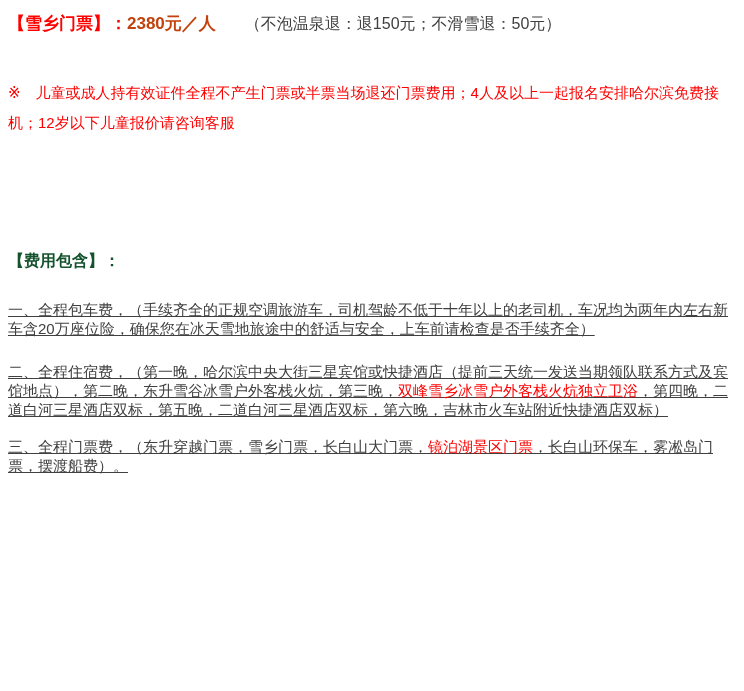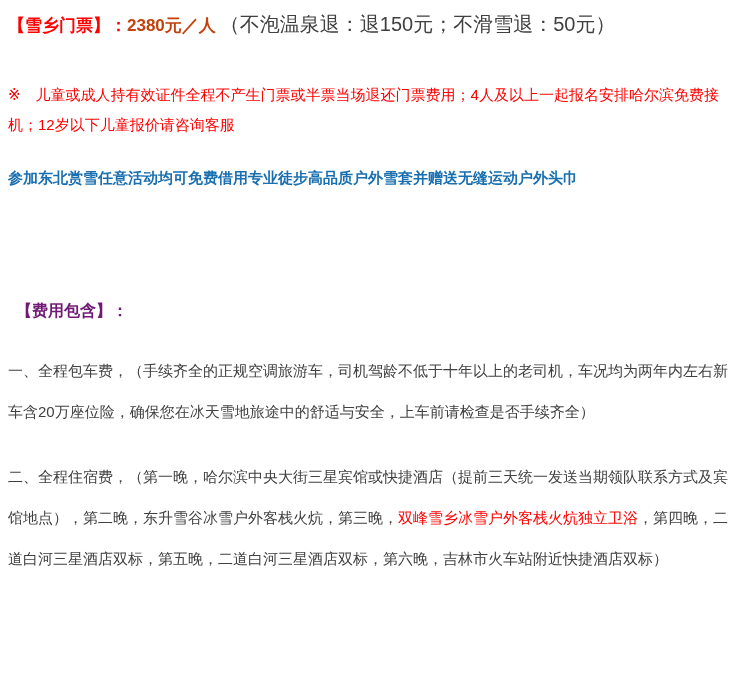--- a/index.html
+++ b/index.html
@@ -23,73 +23,76 @@
     color: #ff0000;
     white-space: nowrap;
   }
   .fee-header .price {
     color: #c2410c;
     font-weight: bold;
   }
   .fee-header .refund-note {
     color: #404040;
     font-weight: normal;
-    font-size: 20px;
-    margin-left: 4px;
+    font-size: 16px;
+    margin-left: 29px;
   }
   .children-note {
     margin: 42px 0 0 0;
     color: #ff0000;
     font-size: 15px;
     line-height: 30px;
   }
   .gear-note {
     margin: 28px 0 0 0;
     color: #1a6fb0;
     font-size: 15px;
     font-weight: bold;
     line-height: 20px;
   }
   .section-heading {
-    margin: 112px 0 0 8px;
-    color: #701a75;
+    margin: 112px 0 0 0;
+    color: #14532d;
     font-size: 16px;
     font-weight: bold;
     line-height: 22px;
     font-family: Liberation Serif, serif;
   }
   .fee-item {
     color: #404040;
     font-size: 15px;
-    line-height: 41px;
+    line-height: 19px;
+    text-decoration: underline;
   }
   .fee-item.m1 { margin: 28px 0 0 0; }
   .fee-item.m2 { margin: 24px 0 16px 0; }
   .fee-item.m3 { margin: 18px 0 0 0; }
   .fee-item.m4 { margin: 20px 0 0 0; }
   .hl-red {
     color: #ff0000;
   }
 </style>
 </head>
 <body>
 
 <div class="page">
 
   <p class="fee-header">
     <span>【雪乡门票】：</span><span class="price">2380元／人</span><span class="refund-note">（不泡温泉退：退150元；不滑雪退：50元）</span>
   </p>
 
   <p class="children-note">※　儿童或成人持有效证件全程不产生门票或半票当场退还门票费用；4人及以上一起报名安排哈尔滨免费接机；12岁以下儿童报价请咨询客服</p>
 
-  <p class="gear-note">参加东北赏雪任意活动均可免费借用专业徒步高品质户外雪套并赠送无缝运动户外头巾</p>
 
   <p class="section-heading">【费用包含】：</p>
 
   <p class="fee-item m1">一、全程包车费，（手续齐全的正规空调旅游车，司机驾龄不低于十年以上的老司机，车况均为两年内左右新车含20万座位险，确保您在冰天雪地旅途中的舒适与安全，上车前请检查是否手续齐全）</p>
 
   <p class="fee-item m2">
     <span>二、全程住宿费，（第一晚，哈尔滨中央大街三星宾馆或快捷酒店（提前三天统一发送当期领队联系方式及宾馆地点），第二晚，东升雪谷冰雪户外客栈火炕，第三晚，</span><span class="hl-red">双峰雪乡冰雪户外客栈火炕独立卫浴</span><span>，第四晚，二道白河三星酒店双标，第五晚，二道白河三星酒店双标，第六晚，吉林市火车站附近快捷酒店双标）</span>
   </p>
 
+  <p class="fee-item m3">
+    <span>三、全程门票费，（东升穿越门票，雪乡门票，长白山大门票，</span><span class="hl-red">镜泊湖景区门票</span><span>，长白山环保车，雾凇岛门票，摆渡船费）。</span>
+  </p>
 
 
 </div>
 
 </body></html>

